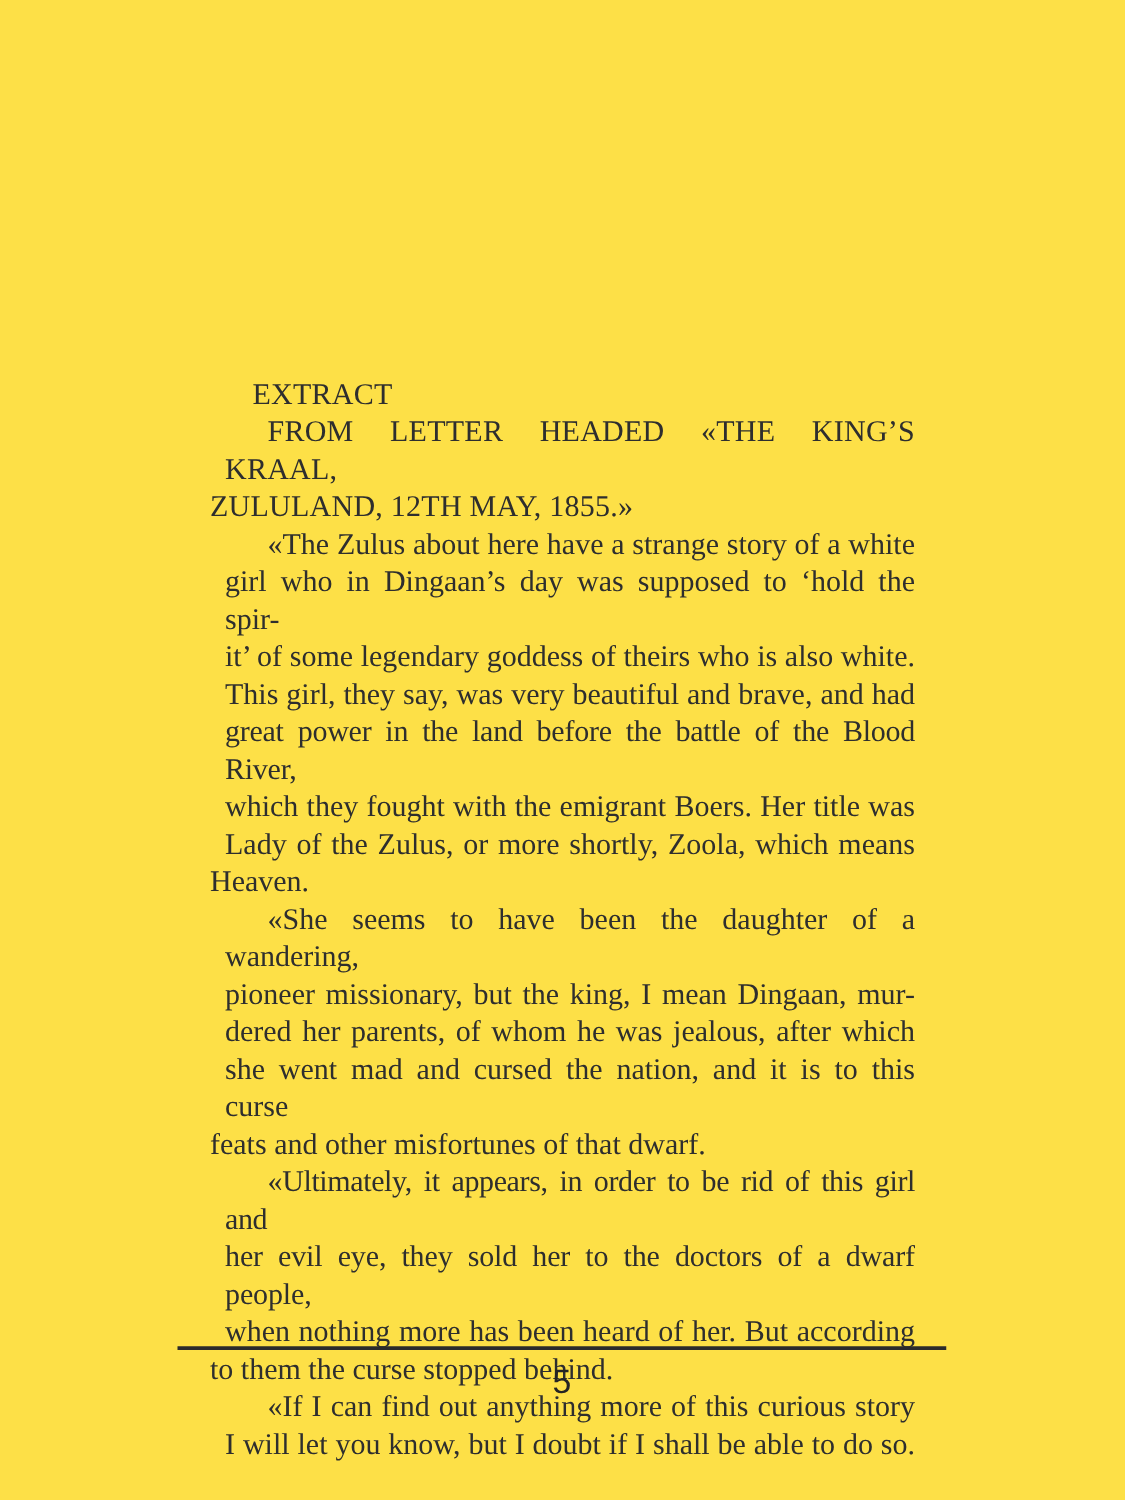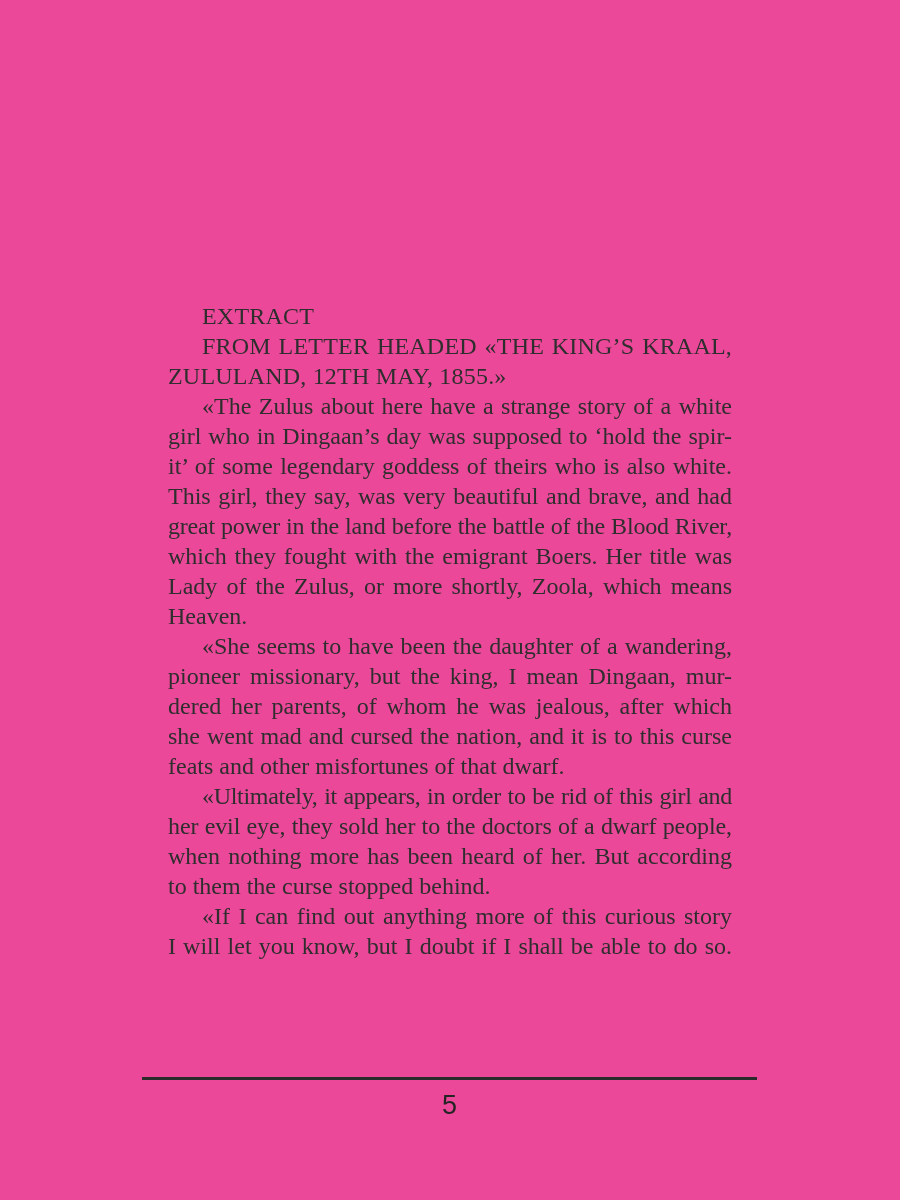--- a/index.html
+++ b/index.html
@@ -4,40 +4,41 @@
 <style>
   html, body {
     margin: 0;
     padding: 0;
     background: #ffffff;
   }
   .page {
     position: relative;
     width: 900px;
     height: 1200px;
-    background: #ec4899;
+    background: #fde047;
     overflow: hidden;
     font-family: "Liberation Serif", serif;
     color: #2e2e2e;
   }
   .text-block {
     position: absolute;
     left: 168px;
     top: 301px;
     width: 564px;
   }
   .line {
     font-size: 24px;
     line-height: 30px;
     text-align: justify;
     text-align-last: left;
     white-space: normal;
   }
   .line.just {
     text-align-last: justify;
+    margin-left: 12px;
   }
   .line.indent {
     text-indent: 34px;
   }
   .paragraph.heading .line {
     font-style: normal;
     letter-spacing: 0.2px;
   }
   .paragraph.body .line {
   }

